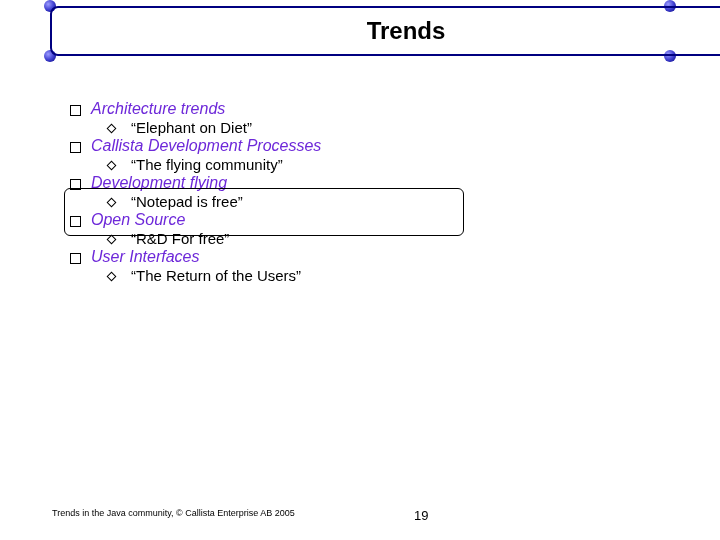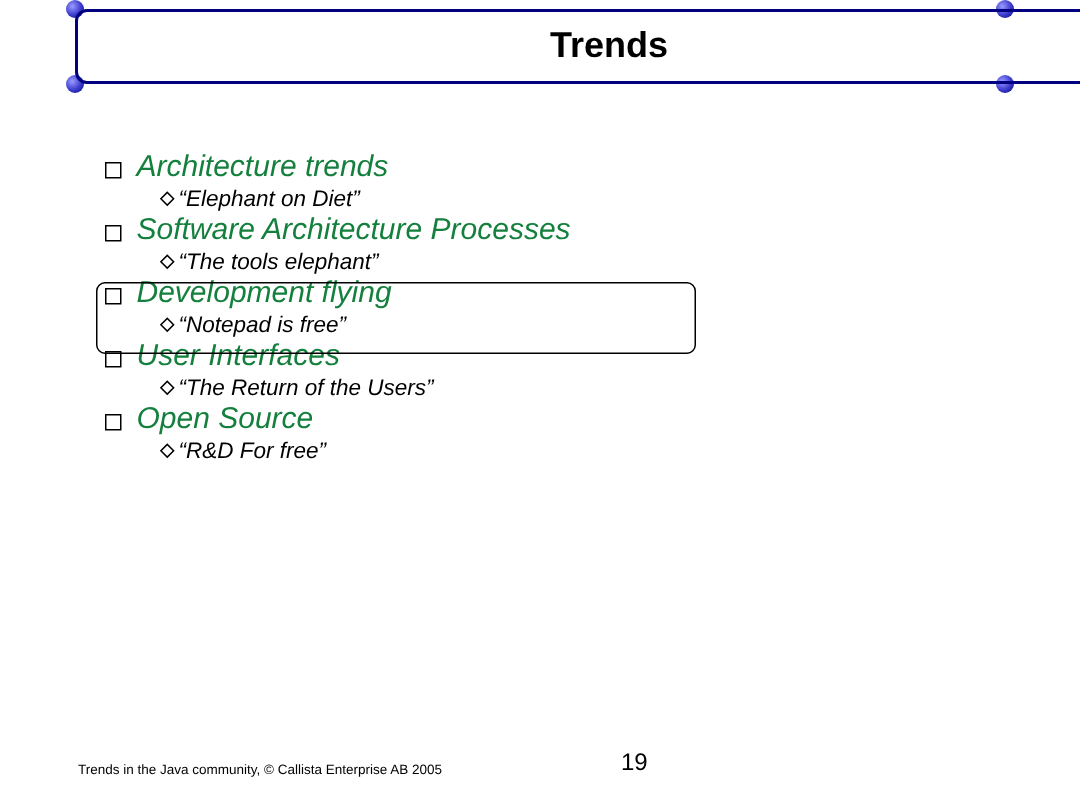--- a/index.html
+++ b/index.html
@@ -58,32 +58,31 @@
     display: inline-block;
     width: 11px;
     height: 11px;
     border: 1.5px solid #000;
     background: #fff;
     flex-shrink: 0;
     position: relative;
     top: 2px;
   }
   .main-text {
-    font-size: 20px;
+    font-size: 16px;
     font-style: italic;
-    color: #15803d;
+    color: #6d28d9;
   }
   .sub-line {
     display: flex;
     align-items: baseline;
-    gap: 4px;
+    gap: 16px;
     padding-left: 38px;
     margin-top: 1px;
     margin-bottom: 1px;
-    font-style: italic;
   }
   .bullet-sub {
     display: inline-block;
     width: 7px;
     height: 7px;
     border: 1.2px solid #000;
     background: #fff;
     transform: rotate(45deg);
     flex-shrink: 0;
     position: relative;
@@ -101,27 +100,27 @@
     pointer-events: none;
   }
   .footer {
     position: absolute;
     bottom: 22px;
     left: 52px;
     width: 620px;
     font-size: 9px;
     color: #000;
     display: flex;
-    align-items: flex-end;
+    align-items: flex-start;
   }
   .footer-text { flex: 0 0 auto; }
   .page-num {
     position: absolute;
     left: 362px;
-    font-size: 16px;
+    font-size: 13px;
   }
 </style>
 </head>
 <body>
 
 <div class="corner-dot dot-tl"></div>
 <div class="corner-dot dot-tr"></div>
 <div class="corner-dot dot-bl"></div>
 <div class="corner-dot dot-br"></div>
 
@@ -138,58 +137,58 @@
     </div>
     <div class="sub-line">
       <span class="bullet-sub"></span>
       <span class="sub-text">“Elephant on Diet”</span>
     </div>
   </div>
 
   <div class="item">
     <div class="main-line">
       <span class="bullet-square"></span>
-      <span class="main-text">Software Architecture Processes</span>
+      <span class="main-text">Callista Development Processes</span>
     </div>
     <div class="sub-line">
       <span class="bullet-sub"></span>
-      <span class="sub-text">“The tools elephant”</span>
+      <span class="sub-text">“The flying community”</span>
     </div>
   </div>
 
   <div class="item">
     <div class="main-line">
       <span class="bullet-square"></span>
       <span class="main-text">Development flying</span>
     </div>
     <div class="sub-line">
       <span class="bullet-sub"></span>
       <span class="sub-text">“Notepad is free”</span>
     </div>
   </div>
 
   <div class="item">
     <div class="main-line">
       <span class="bullet-square"></span>
-      <span class="main-text">User Interfaces</span>
+      <span class="main-text">Open Source</span>
     </div>
     <div class="sub-line">
       <span class="bullet-sub"></span>
-      <span class="sub-text">“The Return of the Users”</span>
+      <span class="sub-text">“R&amp;D For free”</span>
     </div>
   </div>
 
   <div class="item">
     <div class="main-line">
       <span class="bullet-square"></span>
-      <span class="main-text">Open Source</span>
+      <span class="main-text">User Interfaces</span>
     </div>
     <div class="sub-line">
       <span class="bullet-sub"></span>
-      <span class="sub-text">“R&amp;D For free”</span>
+      <span class="sub-text">“The Return of the Users”</span>
     </div>
   </div>
 
 </div>
 
 <div class="highlight-box" style="top:188px; left:64px; width:400px; height:48px;"></div>
 
 <div class="footer">
   <span class="footer-text">Trends in the Java community, © Callista Enterprise AB 2005</span>
   <span class="page-num">19</span>

